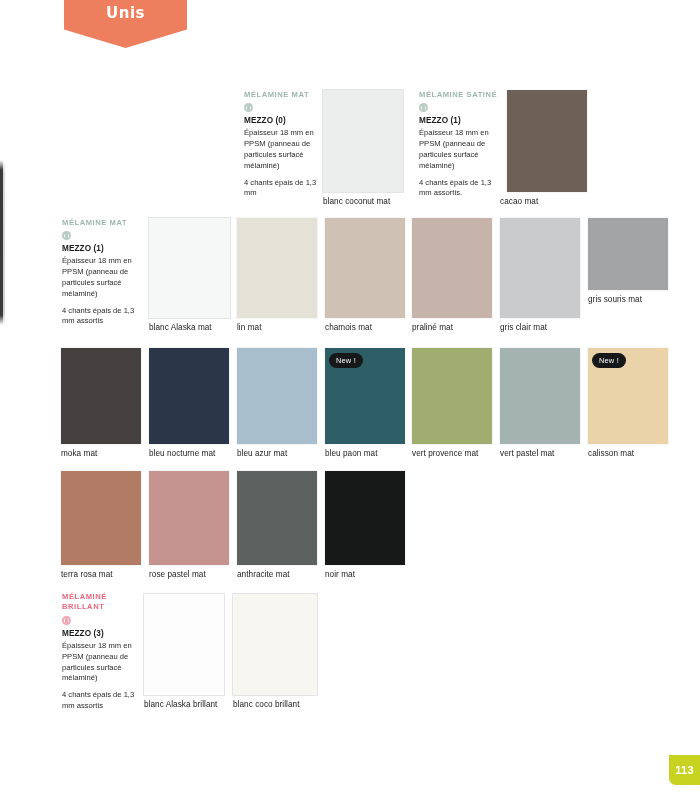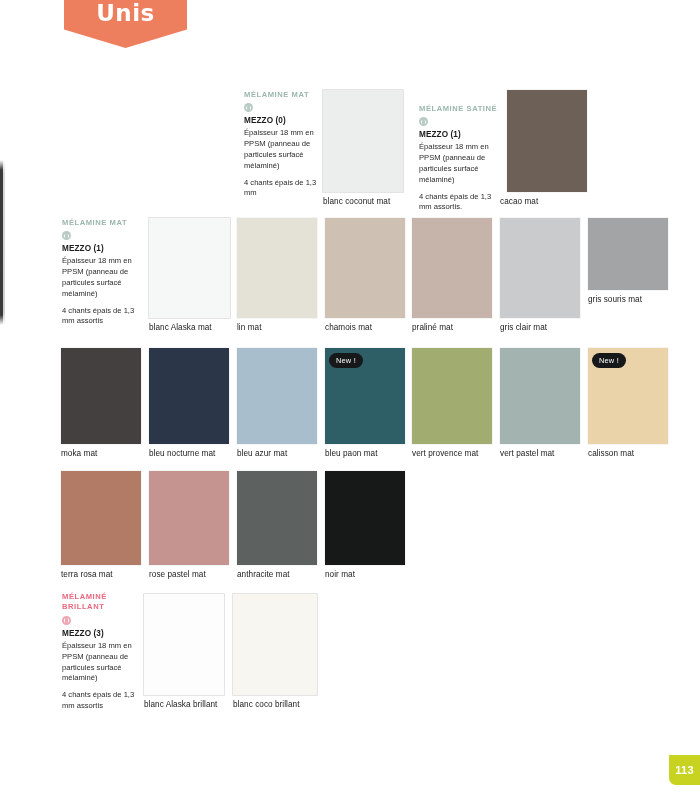--- a/index.html
+++ b/index.html
@@ -25,21 +25,21 @@
   }
 
   
   .header-tab{
     position:absolute;left:64px;top:-18px;width:123px;height:66px;
     background:#ee7f5e;
     clip-path:polygon(0 0,100% 0,100% 72%,50% 100%,0 72%);
     display:flex;align-items:center;justify-content:center;
   }
   .header-tab span{
-    color:#ffffff;font-size:23px;font-weight:bold;letter-spacing:.5px;
+    color:#ffffff;font-size:15px;font-weight:bold;letter-spacing:.5px;
     font-family:"DejaVu Sans", sans-serif;
     margin-top:-4px;
     text-align:right;
   }
 
   
   .info{position:absolute;width:75px;}
   .info .kicker{
     font-size:7.6px;font-weight:bold;letter-spacing:.55px;line-height:1.38;
     text-transform:uppercase;
@@ -119,21 +119,21 @@
   </div>
 
   <div class="info green" style="left:244px;top:90px;">
     <div class="kicker">MÉLAMINE MAT</div>
     <i class="eco"></i>
     <div class="mezzo">MEZZO (0)</div>
     <div class="desc">Épaisseur 18 mm en PPSM (panneau de particules surfacé mélaminé)</div>
     <div class="desc2">4 chants épais de 1,3 mm</div>
   </div>
 
-  <div class="info green" style="left:419px;top:104px;width:82px;">
+  <div class="info green" style="left:419px;top:90px;width:82px;">
     <div class="kicker">MÉLAMINE SATINÉ</div>
     <i class="eco"></i>
     <div class="mezzo">MEZZO (1)</div>
     <div class="desc">Épaisseur 18 mm en PPSM (panneau de particules surfacé mélaminé)</div>
     <div class="desc2">4 chants épais de 1,3 mm assortis.</div>
   </div>
 
   <div class="info green" style="left:62px;top:218px;width:82px;">
     <div class="kicker">MÉLAMINE MAT</div>
     <i class="eco"></i>

